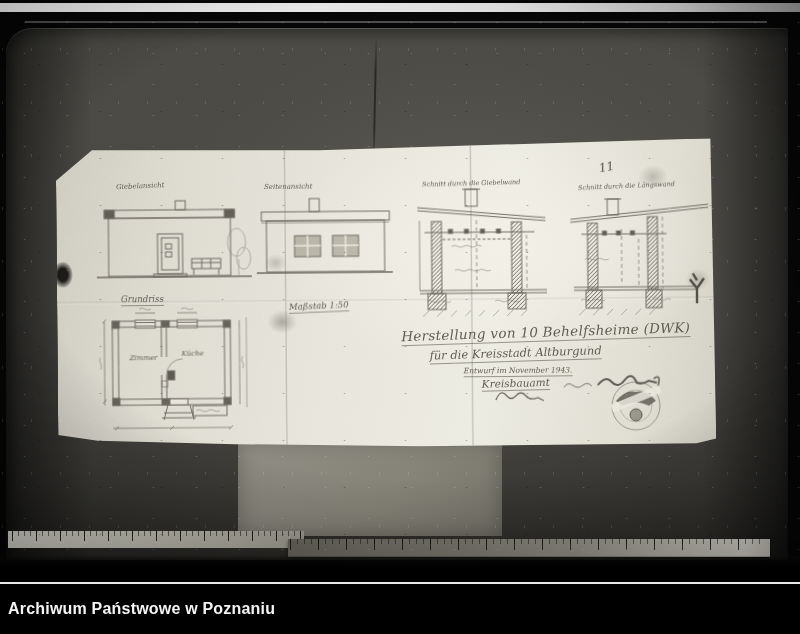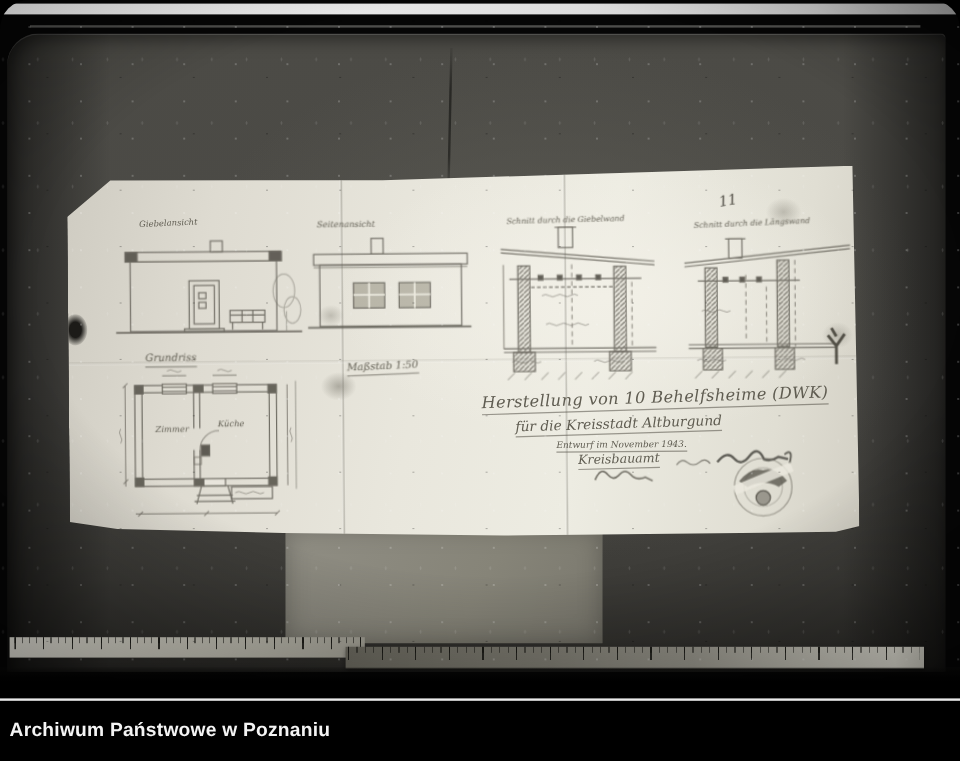--- a/index.html
+++ b/index.html
@@ -1,17 +1,17 @@
 <!DOCTYPE html>
 <html><head>
 <meta charset="utf-8">
 <style>
   html,body{margin:0;padding:0;background:#000;}
   #stage{position:relative;width:800px;height:634px;background:#000;overflow:hidden;
-         font-family:"DejaVu Sans",sans-serif;border-radius:24px;}
+         font-family:"DejaVu Sans",sans-serif;}
 
   
   .photo{position:absolute;left:0;top:0;width:800px;height:572px;background:#060606;}
   .top-strip{position:absolute;left:0;top:3px;width:800px;height:9px;
     background:linear-gradient(90deg,#fbfbfb,#ededed 25%,#dedede 60%,#c6c6c6 85%,#9b9b9b);}
   .top-line2{position:absolute;left:25px;top:21px;width:742px;height:2px;background:rgba(165,165,160,.45);}
 
   .table{position:absolute;left:6px;top:28px;width:782px;height:532px;
     background:
       radial-gradient(ellipse 430px 300px at 58% 42%,#5b5a53 0%,rgba(91,90,83,0) 72%),

